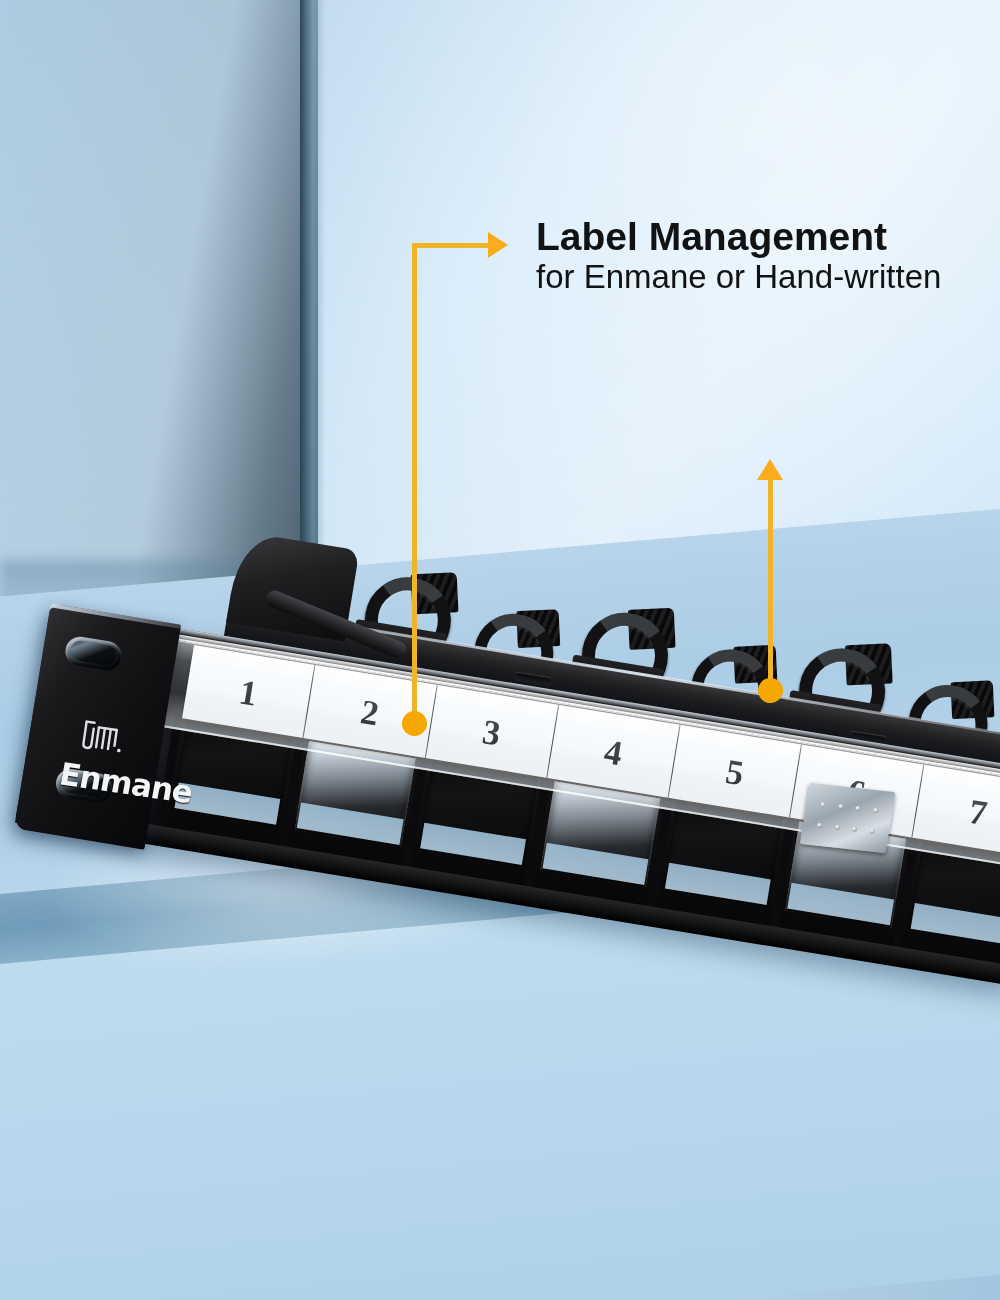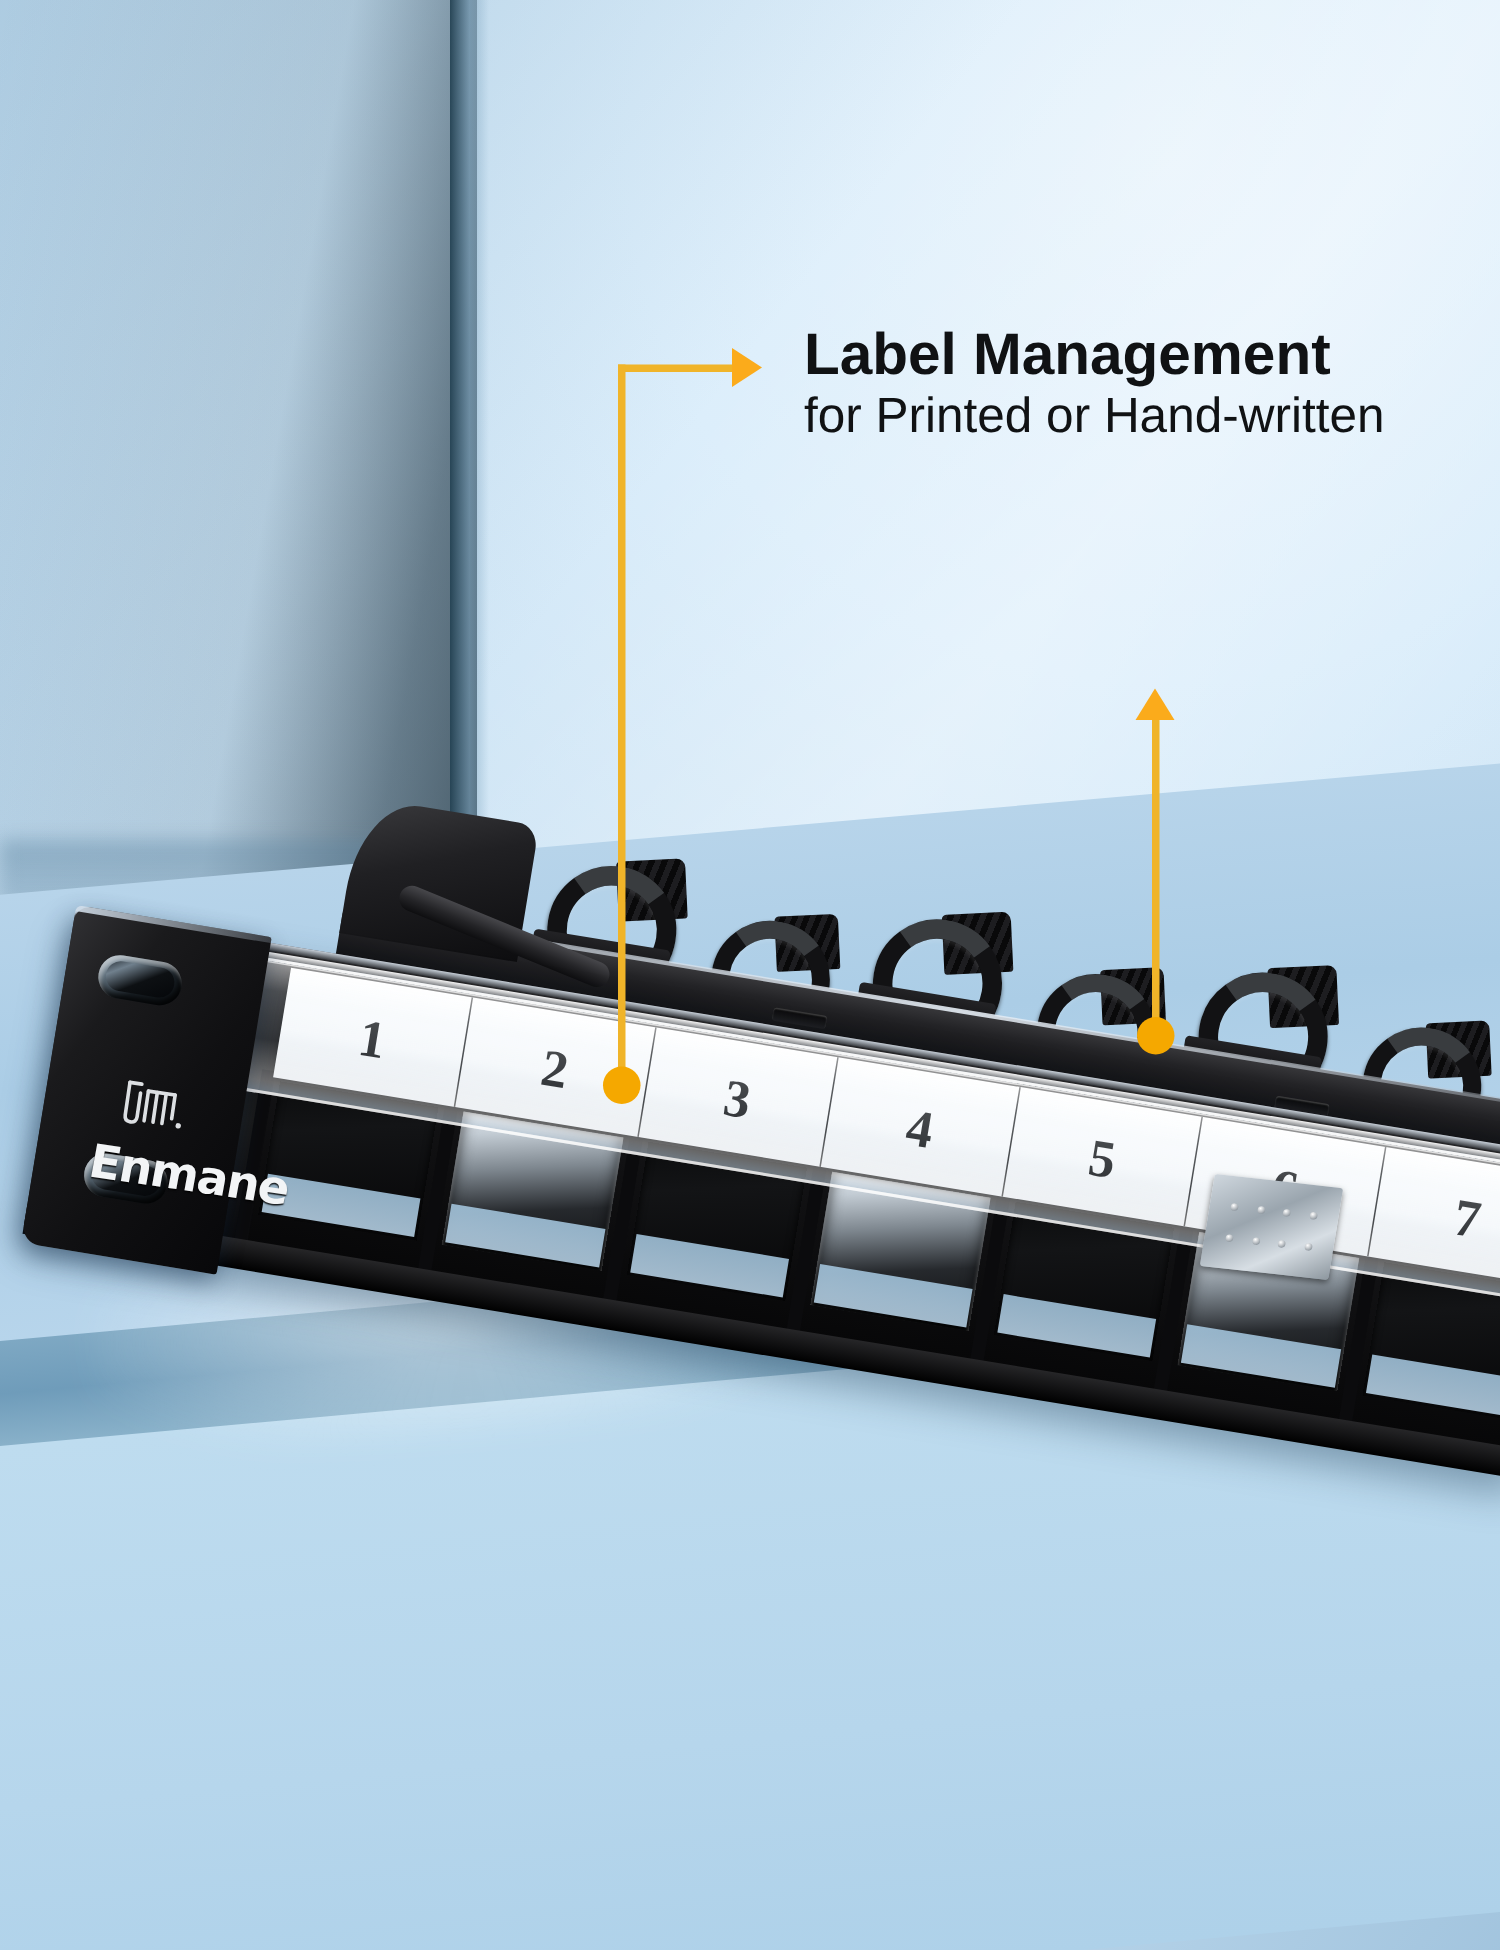--- a/index.html
+++ b/index.html
@@ -516,21 +516,21 @@
         </g>
         <circle cx="41" cy="28" r="1.8" fill="#eef1f4"></circle>
       </svg>
       <div class="brand-name">Enmane</div>
     </div>
 
   </div>
 
   <div class="callout-text" id="co1">
     <div class="t1">Label Management</div>
-    <div class="t2">for Printed or Hand-written</div>
+    <div class="t2">for Enmane or Hand-written</div>
   </div>
   <div class="lead h" style="left:412px;top:243px;width:78px;"></div>
   <div class="lead v" style="left:412px;top:243px;height:480px;"></div>
   <div class="arrow-right" style="left:488px;top:232px;"></div>
   <div class="dot" style="left:402px;top:711px;"></div>
 
   <div class="lead v" style="left:768px;top:478px;height:215px;"></div>
   <div class="arrow-up" style="left:757px;top:459px;"></div>
   <div class="dot" style="left:758px;top:678px;"></div>
 

